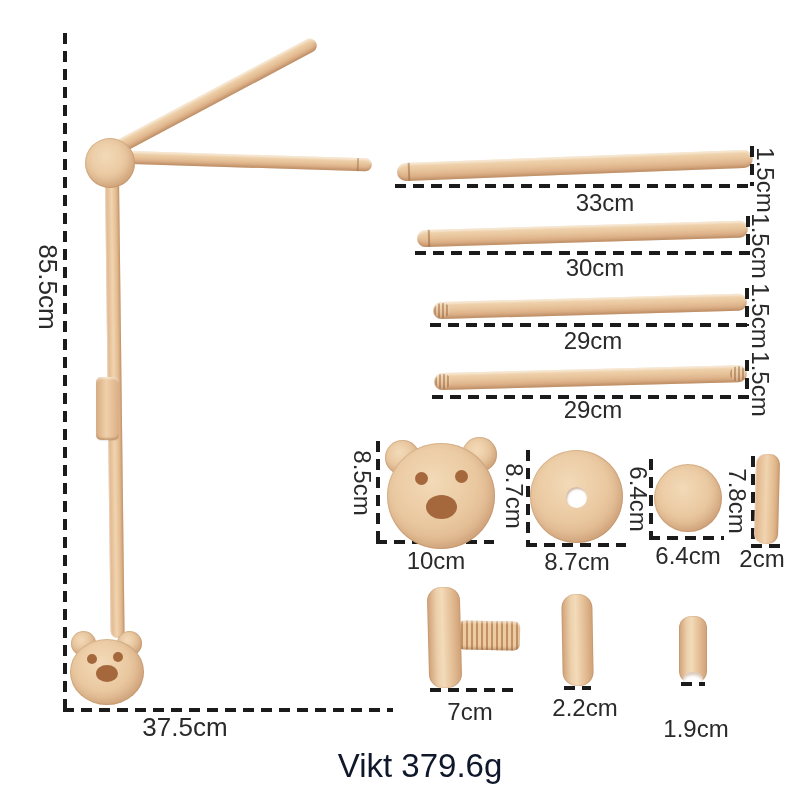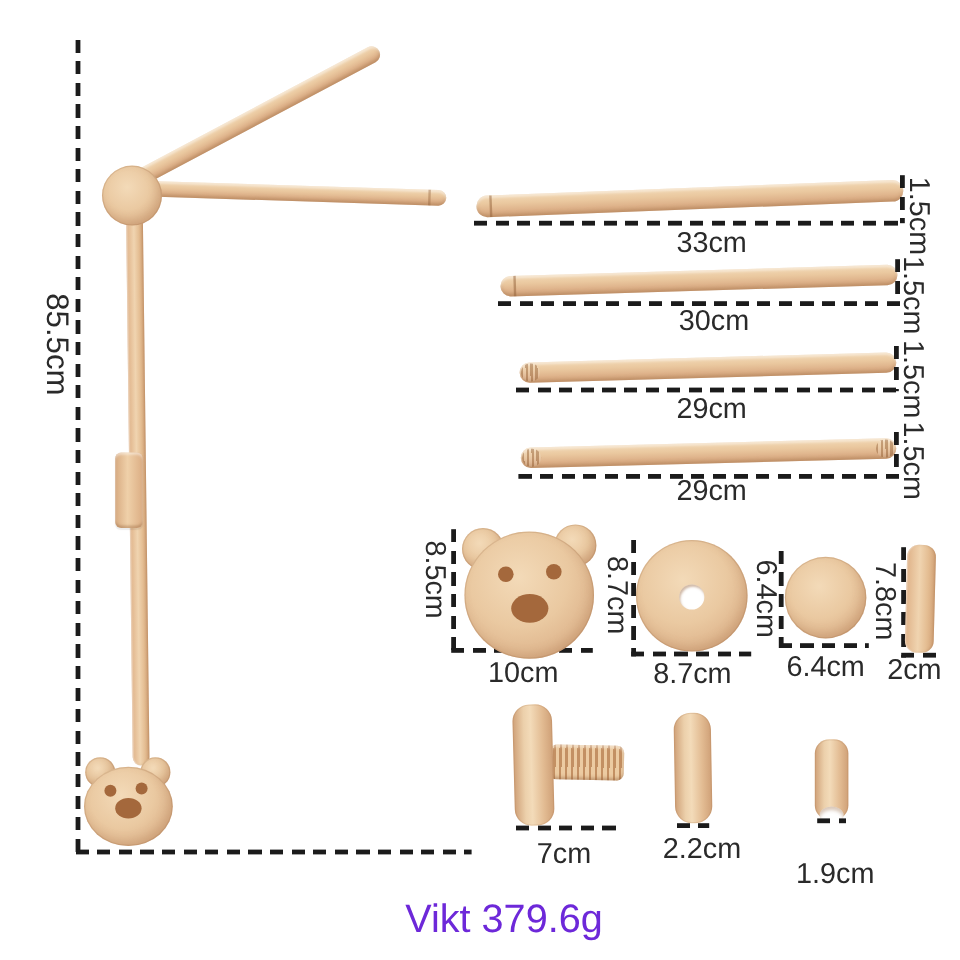--- a/index.html
+++ b/index.html
@@ -51,31 +51,32 @@
   .bolt{position:absolute;border-radius:6px;
        background:repeating-linear-gradient(90deg,#eccba2 0 3px,#c2placeholder 0, #c39063 3px 5px);
        background:repeating-linear-gradient(90deg,#eccba2 0 3px,#c39063 3px 5px);
        box-shadow:inset 0 2px 2px rgba(255,255,255,.4),inset 0 -2px 3px rgba(140,92,55,.45);}
   .ring-open::after{content:"";position:absolute;left:50%;bottom:-4px;transform:translateX(-50%);
        width:20px;height:15px;border-radius:50%;background:#fff;
        box-shadow:inset 0 3px 3px rgba(150,100,60,.35);}
 
   .bear-feature{position:absolute;background:#a4683c;border-radius:50%;}
 
-  .weight{position:absolute;font-size:33px;line-height:36px;text-align:center;color:#6d28d9;
+  .weight{position:absolute;font-size:33px;line-height:36px;text-align:center;color:#0f172a;
           white-space:nowrap;}
 </style>
 </head>
 <body>
 
 <div class="canvas">
 
   <div class="dash-v" style="left:63px;top:33px;height:678px"></div>
   <div class="dash-h" style="left:63px;top:708px;width:330px"></div>
   <div class="dim-label big rot90" style="left:-4px;top:274px;width:104px">85.5cm</div>
+  <div class="dim-label big" style="left:135px;top:714px;width:100px">37.5cm</div>
 
   <div>
     <div class="rod" style="left:112px;top:140px;width:230px;height:14px;transform:rotate(-28deg);transform-origin:7px 7px"></div>
     <div class="rod groove-r" style="left:125px;top:151px;width:247px;height:13px;transform:rotate(1.8deg);transform-origin:6px 6px"></div>
     <div class="pole" style="left:105px;top:176px;width:14px;height:462px;transform:rotate(-0.7deg);transform-origin:7px 0"></div>
     <div class="wood-circle" style="left:85px;top:138px;width:50px;height:50px"></div>
     <div class="sleeve" style="left:96px;top:377px;width:23px;height:63px"></div>
 
     <div>
       <div class="wood-circle" style="left:71px;top:631px;width:25px;height:25px"></div>
@@ -84,21 +85,21 @@
       <div class="bear-feature" style="left:87px;top:654px;width:10px;height:10px"></div>
       <div class="bear-feature" style="left:113px;top:652px;width:10px;height:10px"></div>
       <div class="bear-feature" style="left:96px;top:665px;width:22px;height:17px"></div>
     </div>
   </div>
 
   <div>
     <div class="rod groove-l" style="left:397px;top:163px;width:356px;height:18px;transform:rotate(-2.2deg);transform-origin:9px 9px"></div>
     <div class="dash-v" style="left:750px;top:146px;height:40px"></div>
     <div class="dash-h" style="left:395px;top:184px;width:359px"></div>
-    <div class="dim-label" style="left:553px;top:190px">33cm</div>
+    <div class="dim-label" style="left:565px;top:190px">33cm</div>
     <div class="dim-label rot90" style="left:725px;top:167px">1.5cm</div>
   </div>
 
   <div>
     <div class="rod groove-l" style="left:417px;top:230px;width:331px;height:17px;transform:rotate(-1.7deg);transform-origin:8px 8px"></div>
     <div class="dash-v" style="left:746px;top:216px;height:38px"></div>
     <div class="dash-h" style="left:415px;top:251px;width:335px"></div>
     <div class="dim-label" style="left:555px;top:255px">30cm</div>
     <div class="dim-label rot90" style="left:720px;top:233px">1.5cm</div>
   </div>

